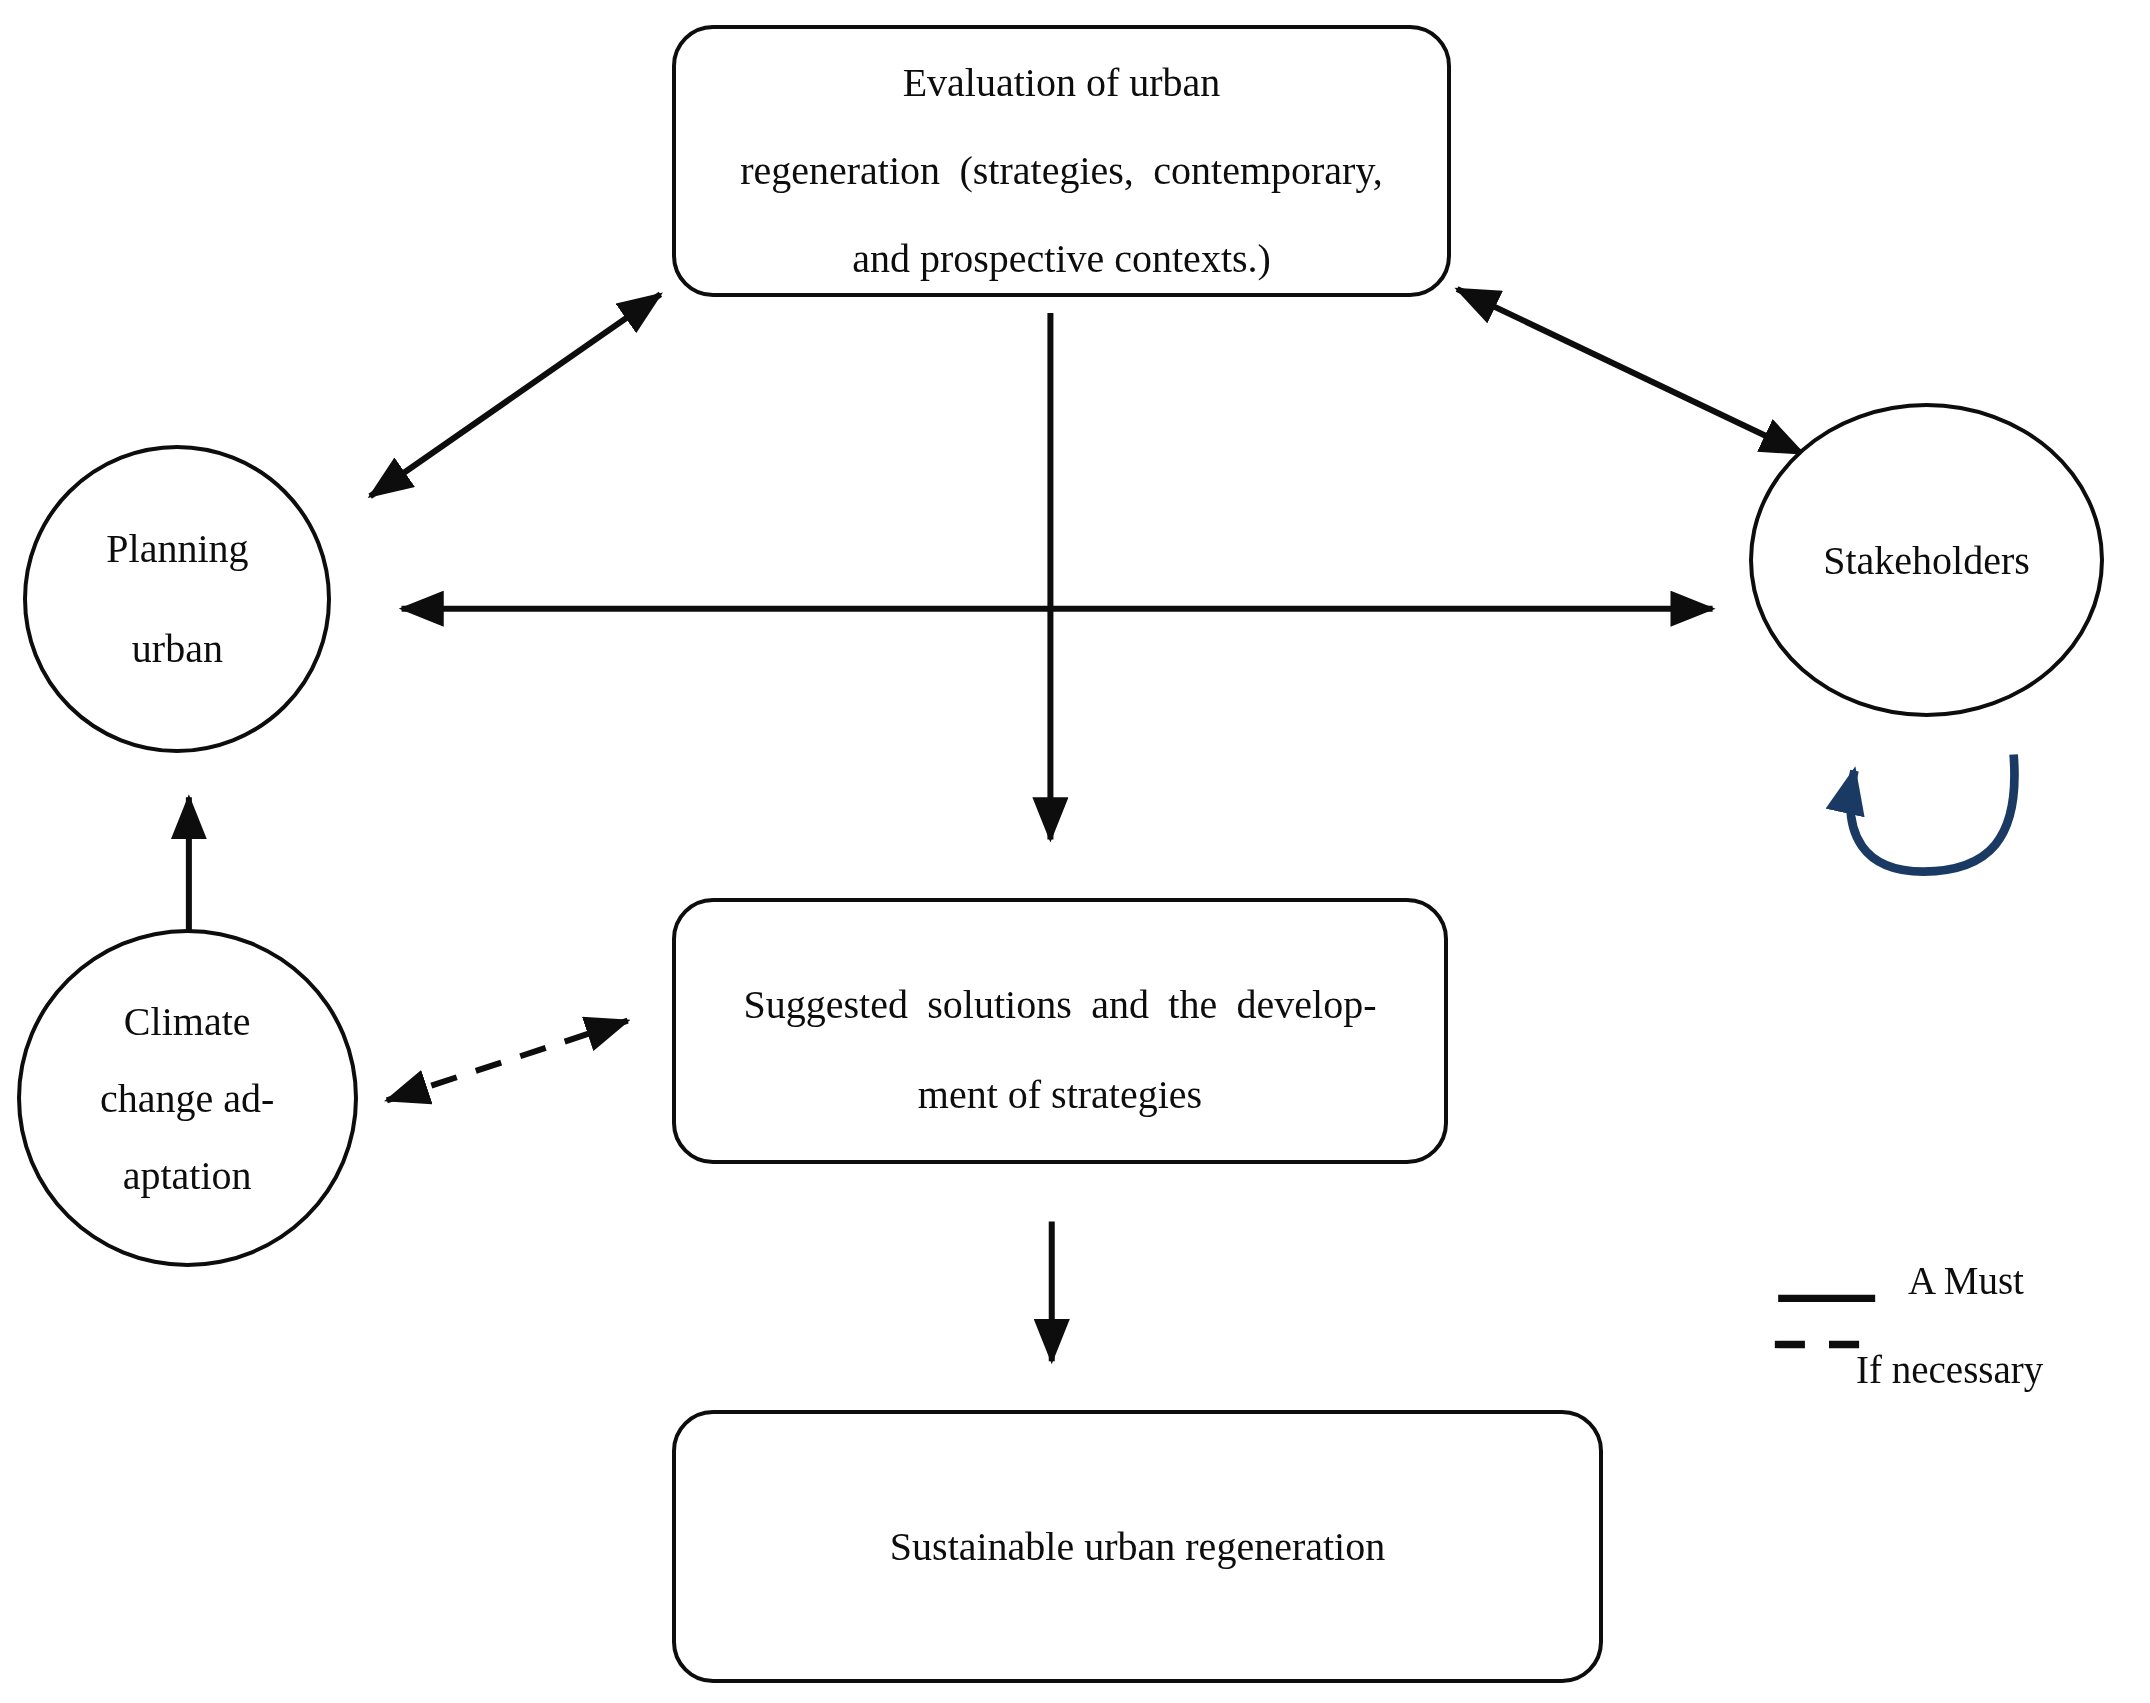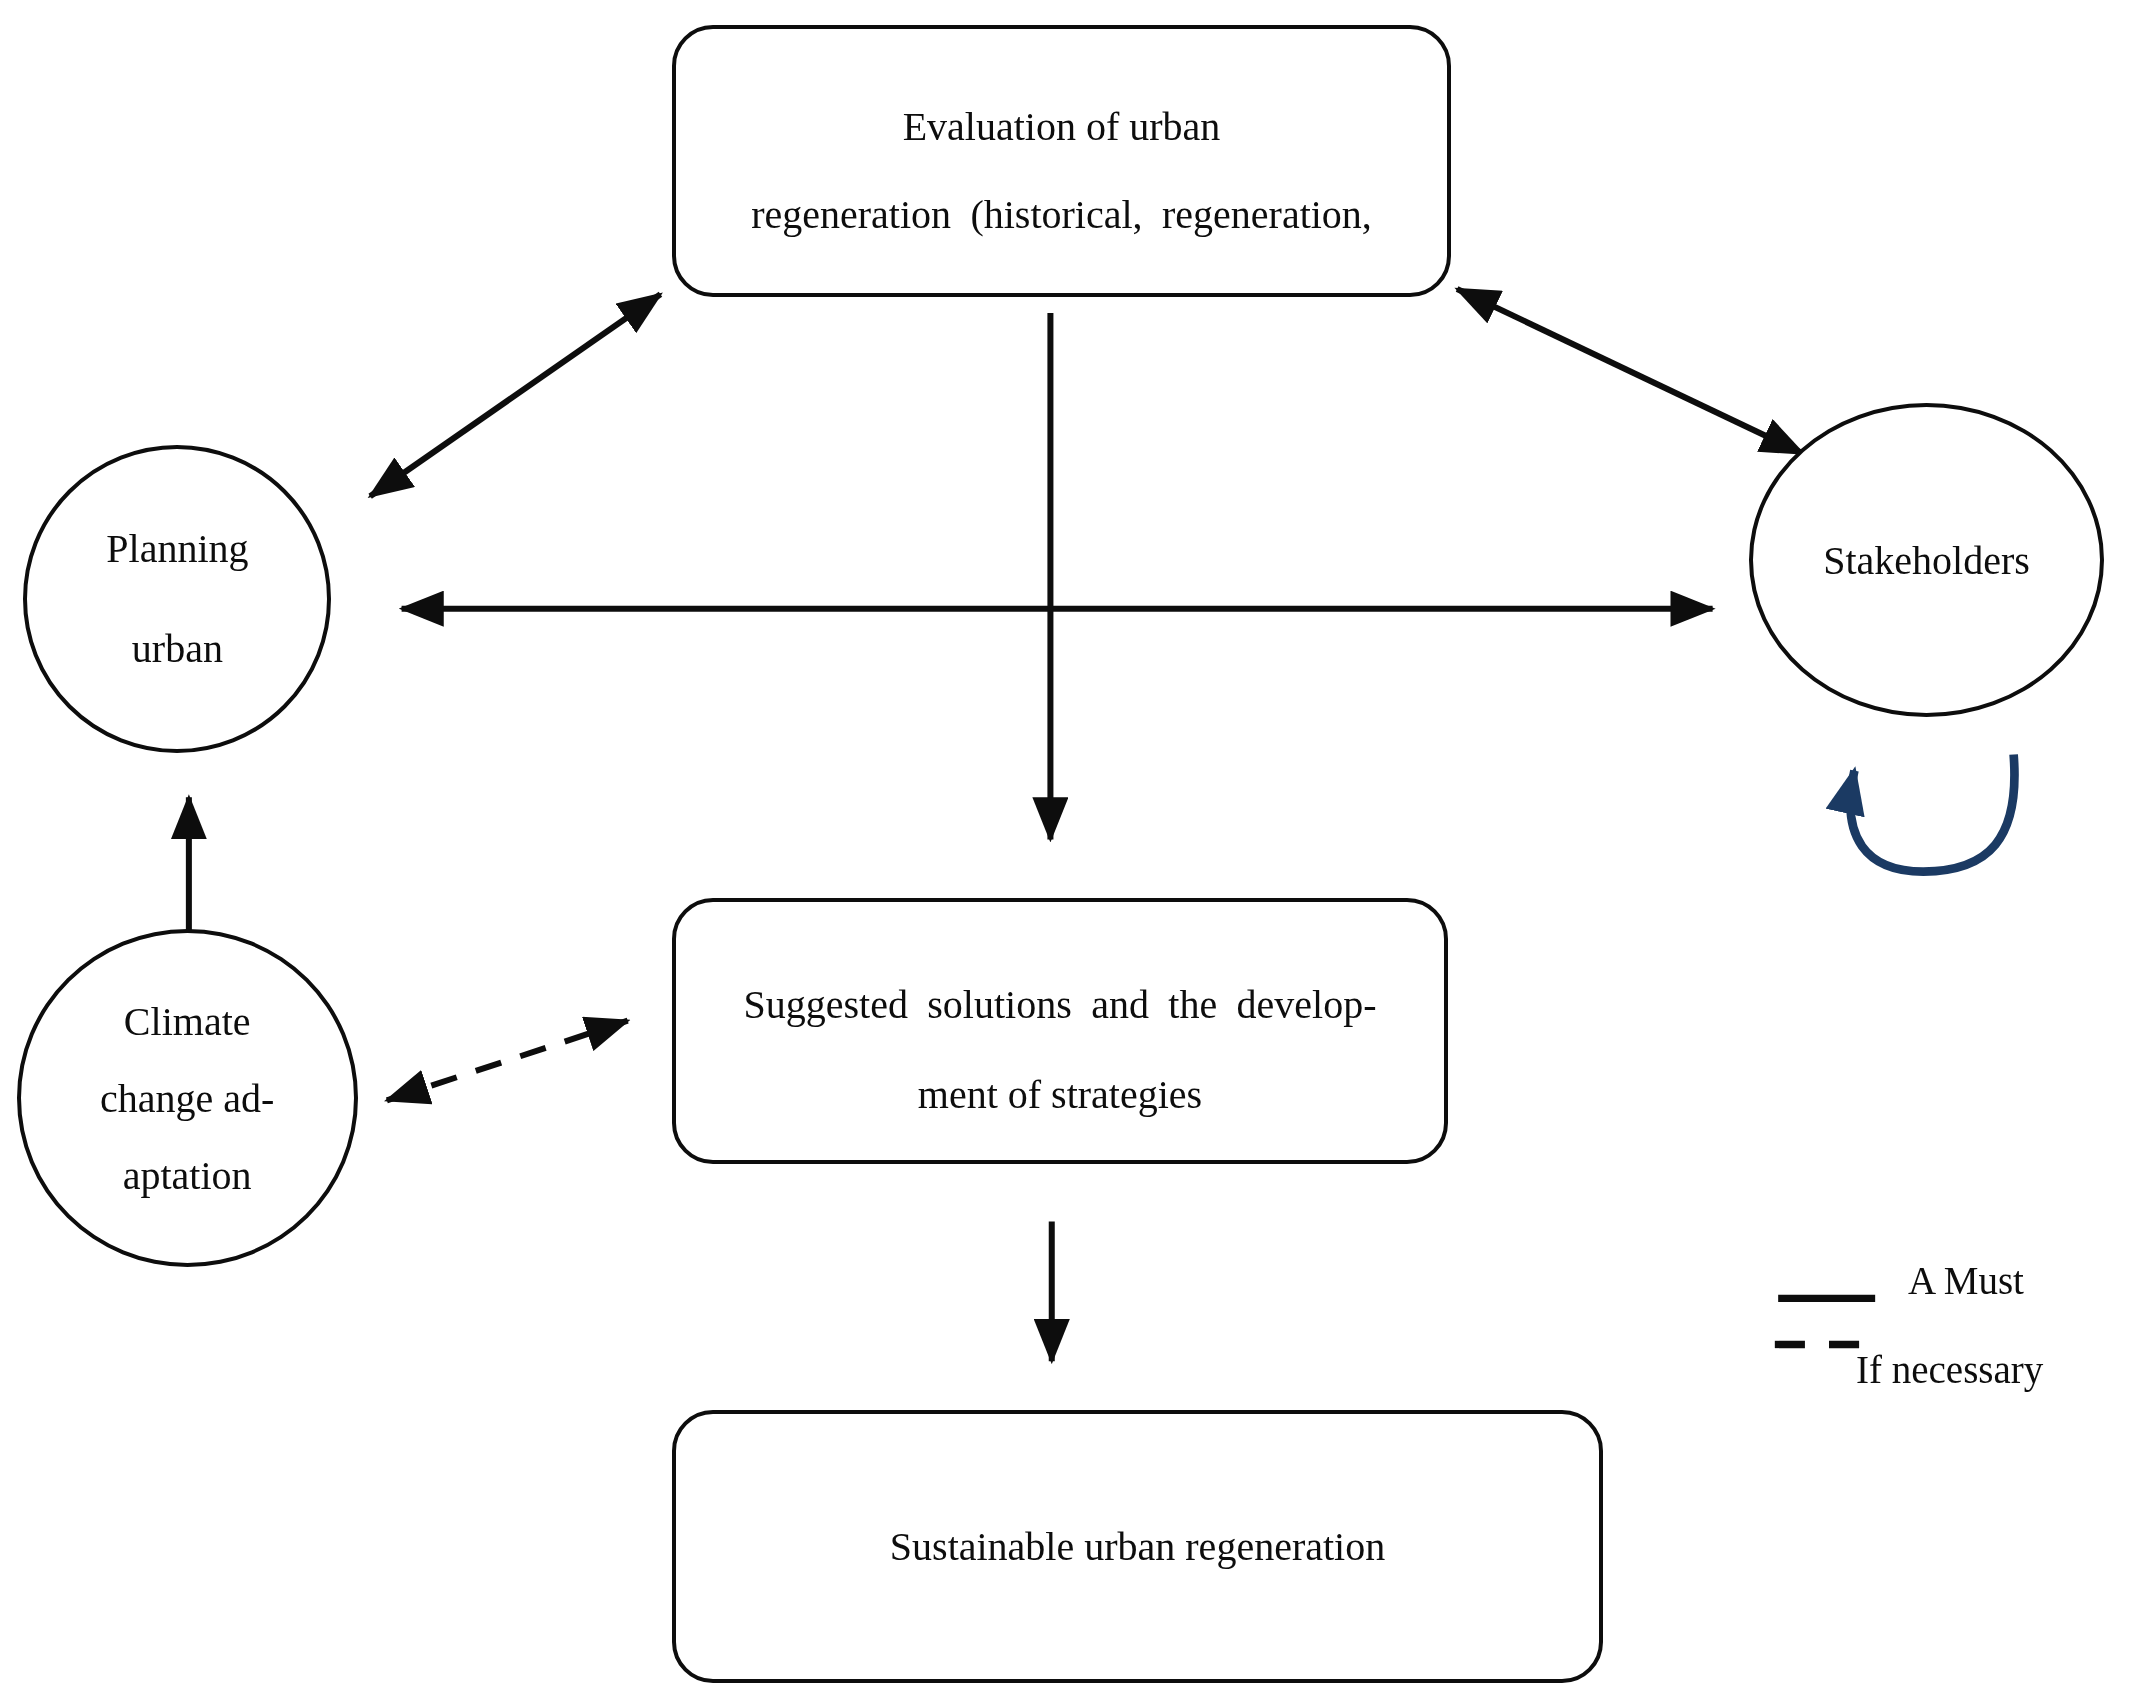--- a/index.html
+++ b/index.html
@@ -85,21 +85,22 @@
     <line x1="1572" y1="1826" x2="1572" y2="2035" stroke="#0d0d0d" stroke-width="9" marker-end="url(#ah)"></line>
 
     <path d="M 3010 1128 C 3020 1255, 2972 1302, 2875 1303 C 2790 1303, 2750 1252, 2772 1152" fill="none" stroke="#1b3a63" stroke-width="13" marker-end="url(#ahb)"></path>
 
     <line x1="2658" y1="1941" x2="2803" y2="1941" stroke="#0d0d0d" stroke-width="11"></line>
     <line x1="2653" y1="2010" x2="2802" y2="2010" stroke="#0d0d0d" stroke-width="11" stroke-dasharray="45 36"></line>
   </svg>
 
   <div class="node rounded" id="evaluation-box">
     <span class="line">Evaluation of urban</span>
-    <span class="line wide">regeneration (historical, regeneration,</span>
+    <span class="line wide">regeneration (strategies, contemporary,</span>
+    <span class="line">and prospective contexts.)</span>
   </div>
 
   <div class="node circle" id="planning-circle">
     <span class="line">Planning</span>
     <span class="line">urban</span>
   </div>
 
   <div class="node circle" id="stakeholders-circle">
     <span class="line">Stakeholders</span>
   </div>

